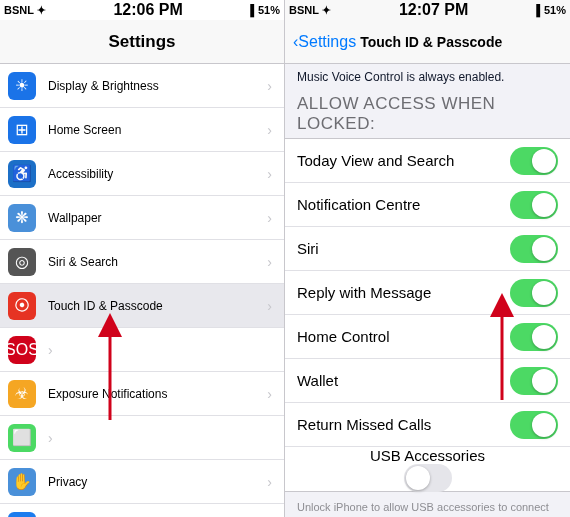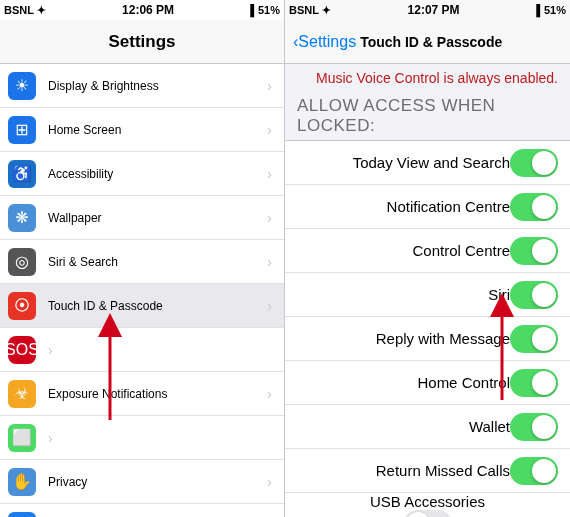--- a/index.html
+++ b/index.html
@@ -28,21 +28,21 @@
       background: #fff;
       display: flex;
       align-items: center;
       justify-content: space-between;
       padding: 0 4px;
       font-size: 11px;
       font-weight: 600;
     }
 
     .status-bar-center {
-      font-size: 12px;
+      font-size: 16px;
       font-weight: 600;
     }
 
     .nav-bar {
       height: 44px;
       background: #f8f8f8;
       border-bottom: 1px solid #c8c7cc;
       display: flex;
       align-items: center;
       justify-content: center;
@@ -134,23 +134,22 @@
     }
 
     .right-content {
       flex: 1;
       overflow-y: hidden;
       background: #f2f2f7;
     }
 
     .section-note {
       padding: 6px 12px;
-      font-size: 14px;
-      color: #b91c1c;
-      text-align: right;
+      font-size: 12px;
+      color: #0f172a;
     }
 
     .section-header {
       padding: 4px 12px 4px 12px;
       font-size: 17px;
       color: #6d6d72;
       text-transform: uppercase;
       letter-spacing: 0.5px;
       background: #f2f2f7;
     }
@@ -162,21 +161,20 @@
       margin-bottom: 0;
     }
 
     .toggle-item {
       display: flex;
       align-items: center;
       height: 44px;
       padding: 0 12px;
       border-bottom: 1px solid #e0e0e5;
       background: #fff;
-      text-align: right;
     }
 
     .toggle-item:last-child {
       border-bottom: none;
       flex-direction: column;
     }
 
     .toggle-label {
       flex: 1;
       font-size: 15px;
@@ -340,26 +338,20 @@
             <div class="toggle-knob"></div>
           </div>
         </div>
         <div class="toggle-item">
           <span class="toggle-label">Notification Centre</span>
           <div class="toggle-switch toggle-on">
             <div class="toggle-knob"></div>
           </div>
         </div>
         <div class="toggle-item">
-          <span class="toggle-label">Control Centre</span>
-          <div class="toggle-switch toggle-on">
-            <div class="toggle-knob"></div>
-          </div>
-        </div>
-        <div class="toggle-item">
           <span class="toggle-label">Siri</span>
           <div class="toggle-switch toggle-on">
             <div class="toggle-knob"></div>
           </div>
         </div>
         <div class="toggle-item">
           <span class="toggle-label">Reply with Message</span>
           <div class="toggle-switch toggle-on">
             <div class="toggle-knob"></div>
           </div>

